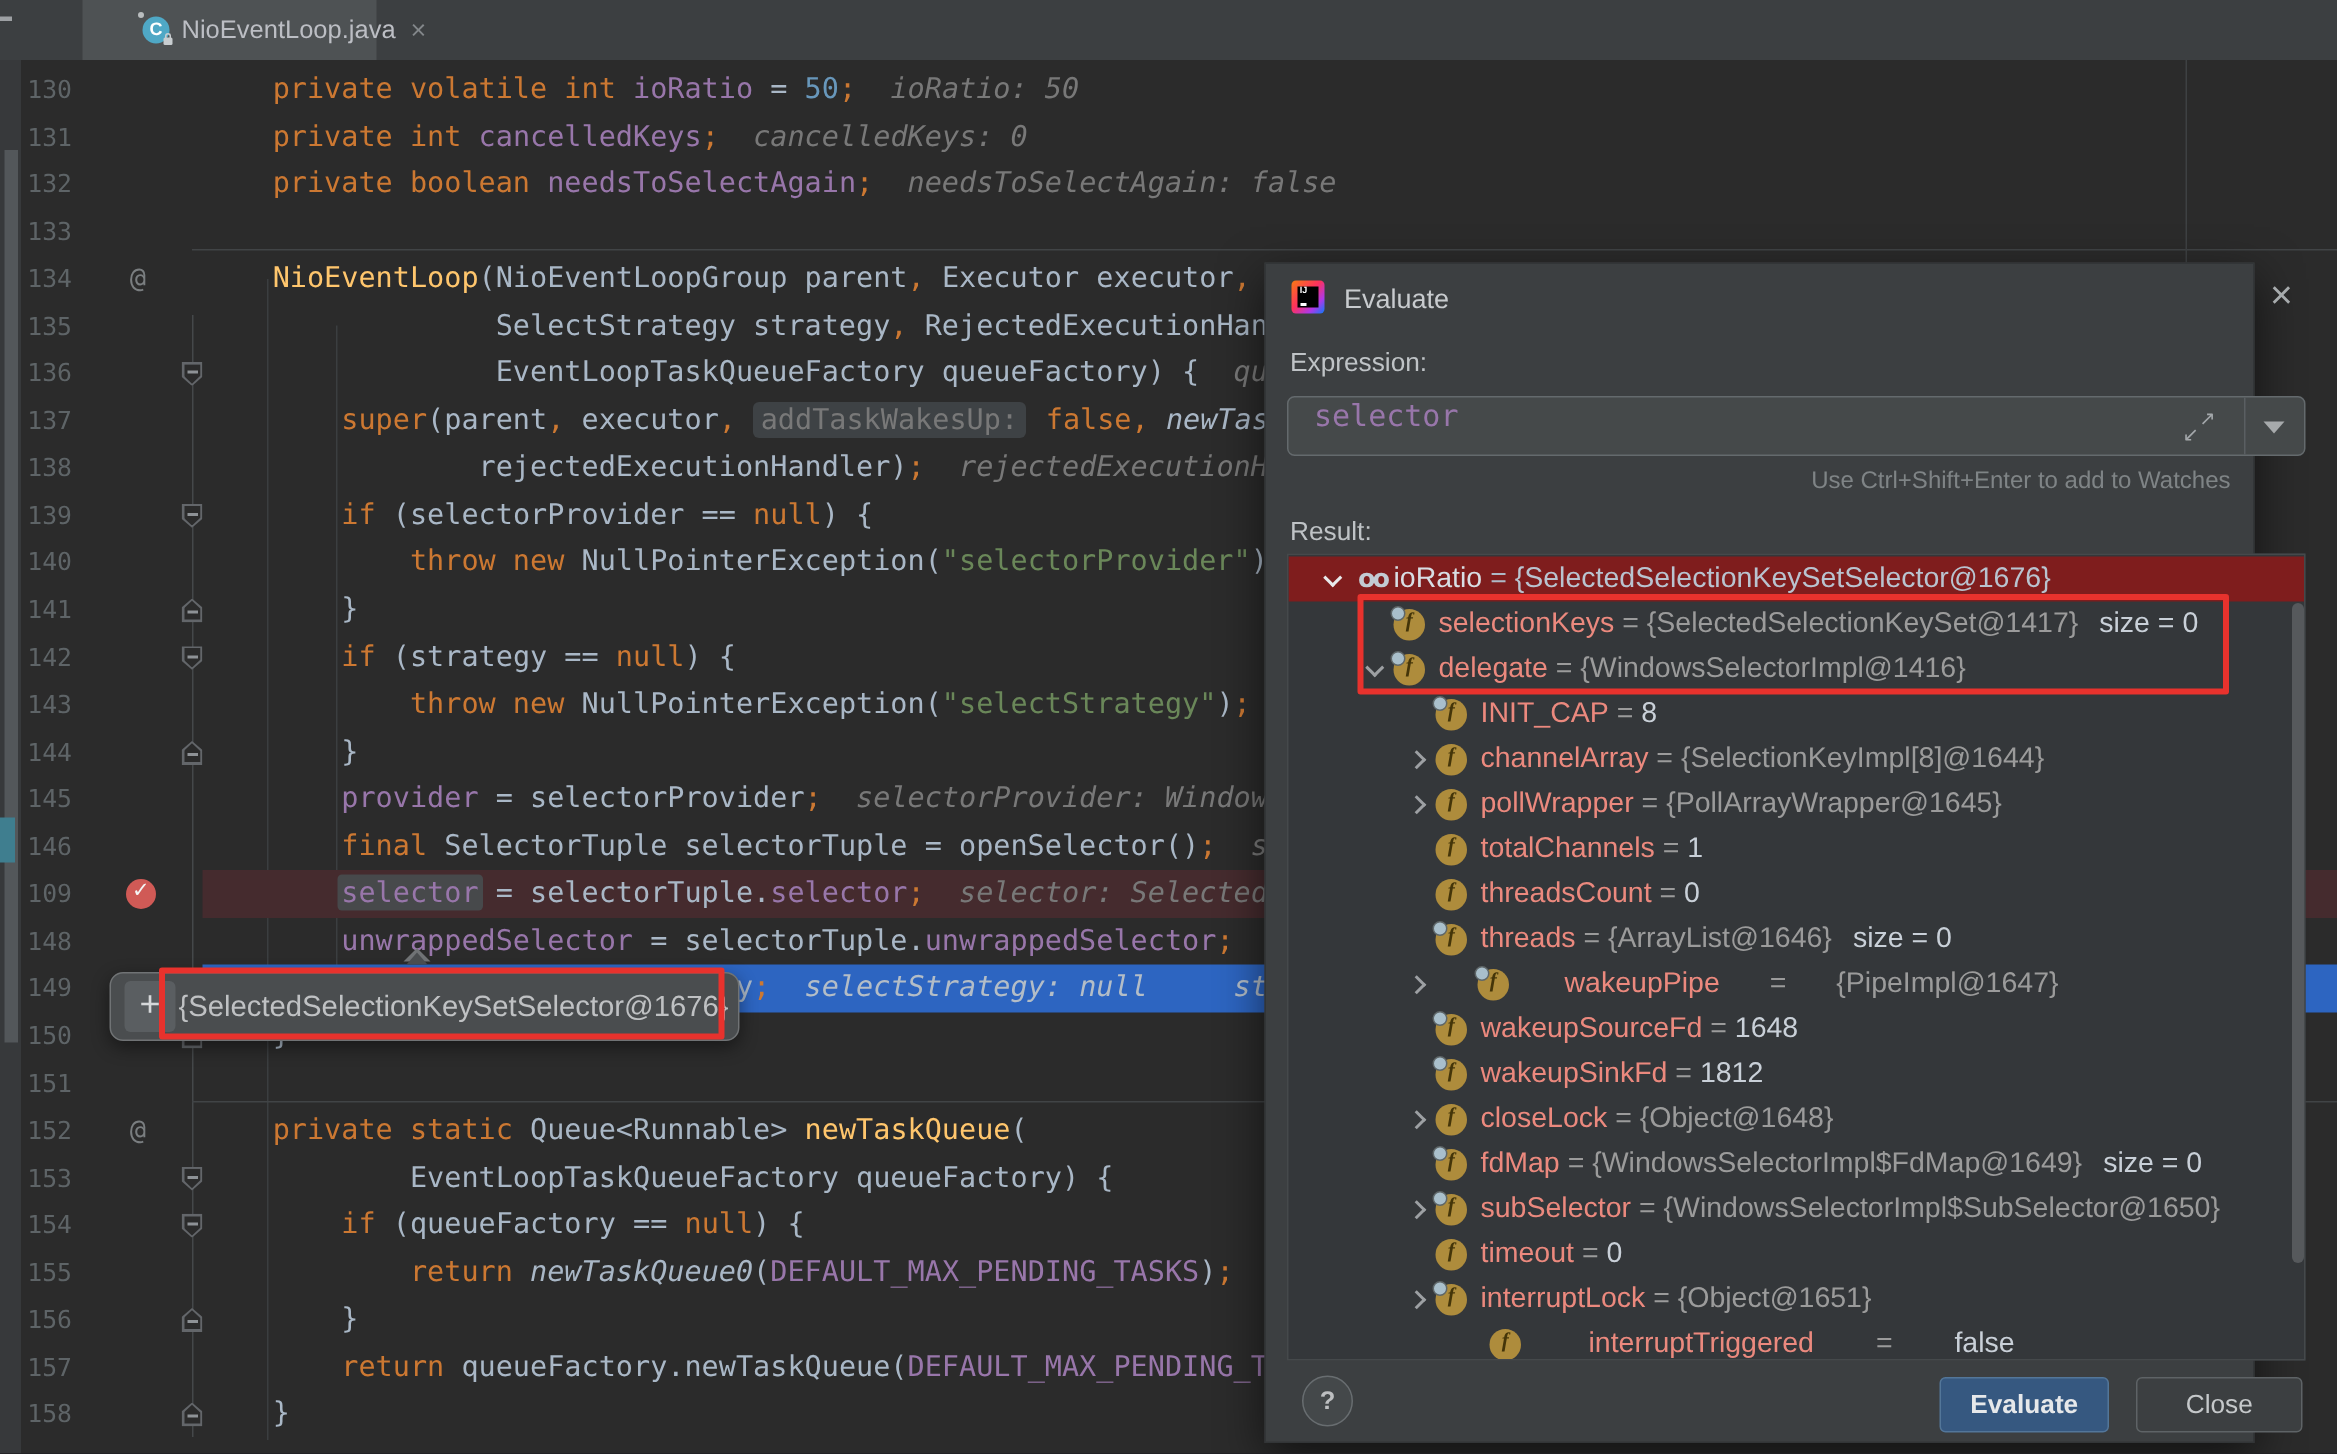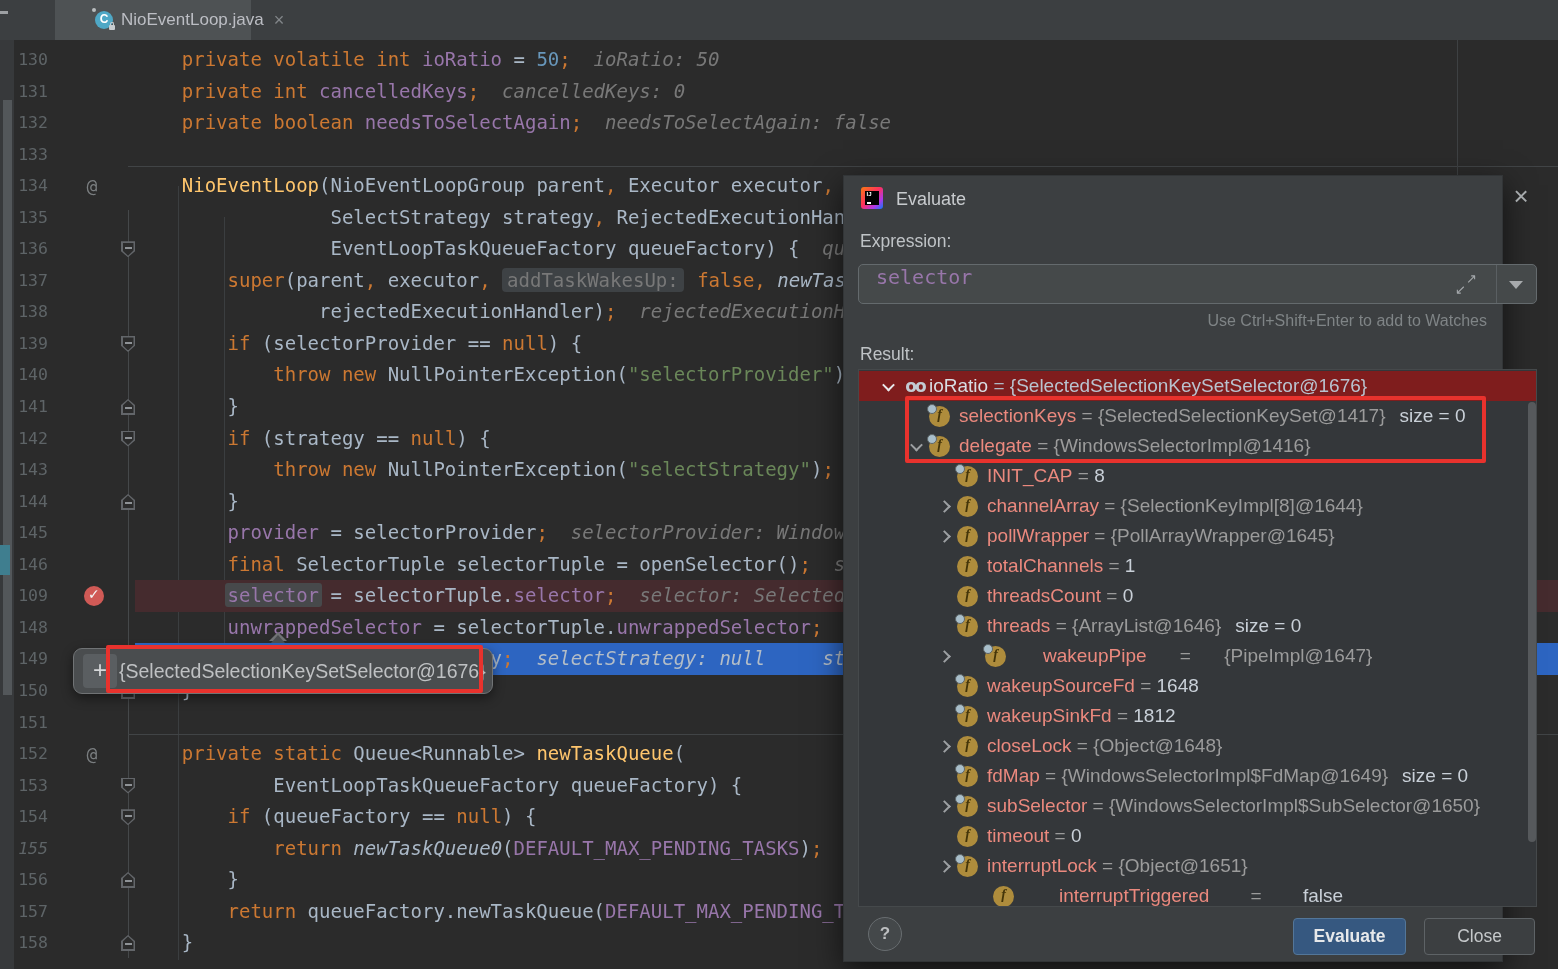--- a/index.html
+++ b/index.html
@@ -209,21 +209,21 @@
         <div class="lnum" style="top: 769.61px; line-height: 31.55px;">153</div>
         <div class="fold" style="top: 777.61px;">
           <i></i>
         </div>
         <div class="cline" style="top: 769.61px; line-height: 31.55px;"><span>            </span><span class="cp">EventLoopTaskQueueFactory queueFactory) {</span></div>
         <div class="lnum" style="top: 801.16px; line-height: 31.55px;">154</div>
         <div class="fold" style="top: 809.16px;">
           <i></i>
         </div>
         <div class="cline" style="top: 801.16px; line-height: 31.55px;"><span>        </span><span class="ck">if</span><span class="cp"> (queueFactory == </span><span class="ck">null</span><span class="cp">) {</span></div>
-        <div class="lnum" style="top: 832.71px; line-height: 31.55px; font-style: italic;">155</div>
+        <div class="lnum" style="top: 832.71px; line-height: 31.55px;">155</div>
         <div class="cline" style="top: 832.71px; line-height: 31.55px;"><span>            </span><span class="ck">return</span><span class="cip"> newTaskQueue0</span><span class="cp">(</span><span class="cci">DEFAULT_MAX_PENDING_TASKS</span><span class="cp">)</span><span class="ck">;</span></div>
         <div class="lnum" style="top: 864.26px; line-height: 31.55px;">156</div>
         <div class="fold up" style="top: 872.26px;">
           <i></i>
         </div>
         <div class="cline" style="top: 864.26px; line-height: 31.55px;"><span>        </span><span class="cp">}</span></div>
         <div class="lnum" style="top: 895.81px; line-height: 31.55px;">157</div>
         <div class="cline" style="top: 895.81px; line-height: 31.55px;"><span>        </span><span class="ck">return </span><span class="cp">queueFactory.newTaskQueue(</span><span class="cci">DEFAULT_MAX_PENDING_TASKS</span><span class="cp">)</span><span class="ck">;</span></div>
         <div class="lnum" style="top: 927.36px; line-height: 31.55px;">158</div>
         <div class="fold up" style="top: 935.36px;">

